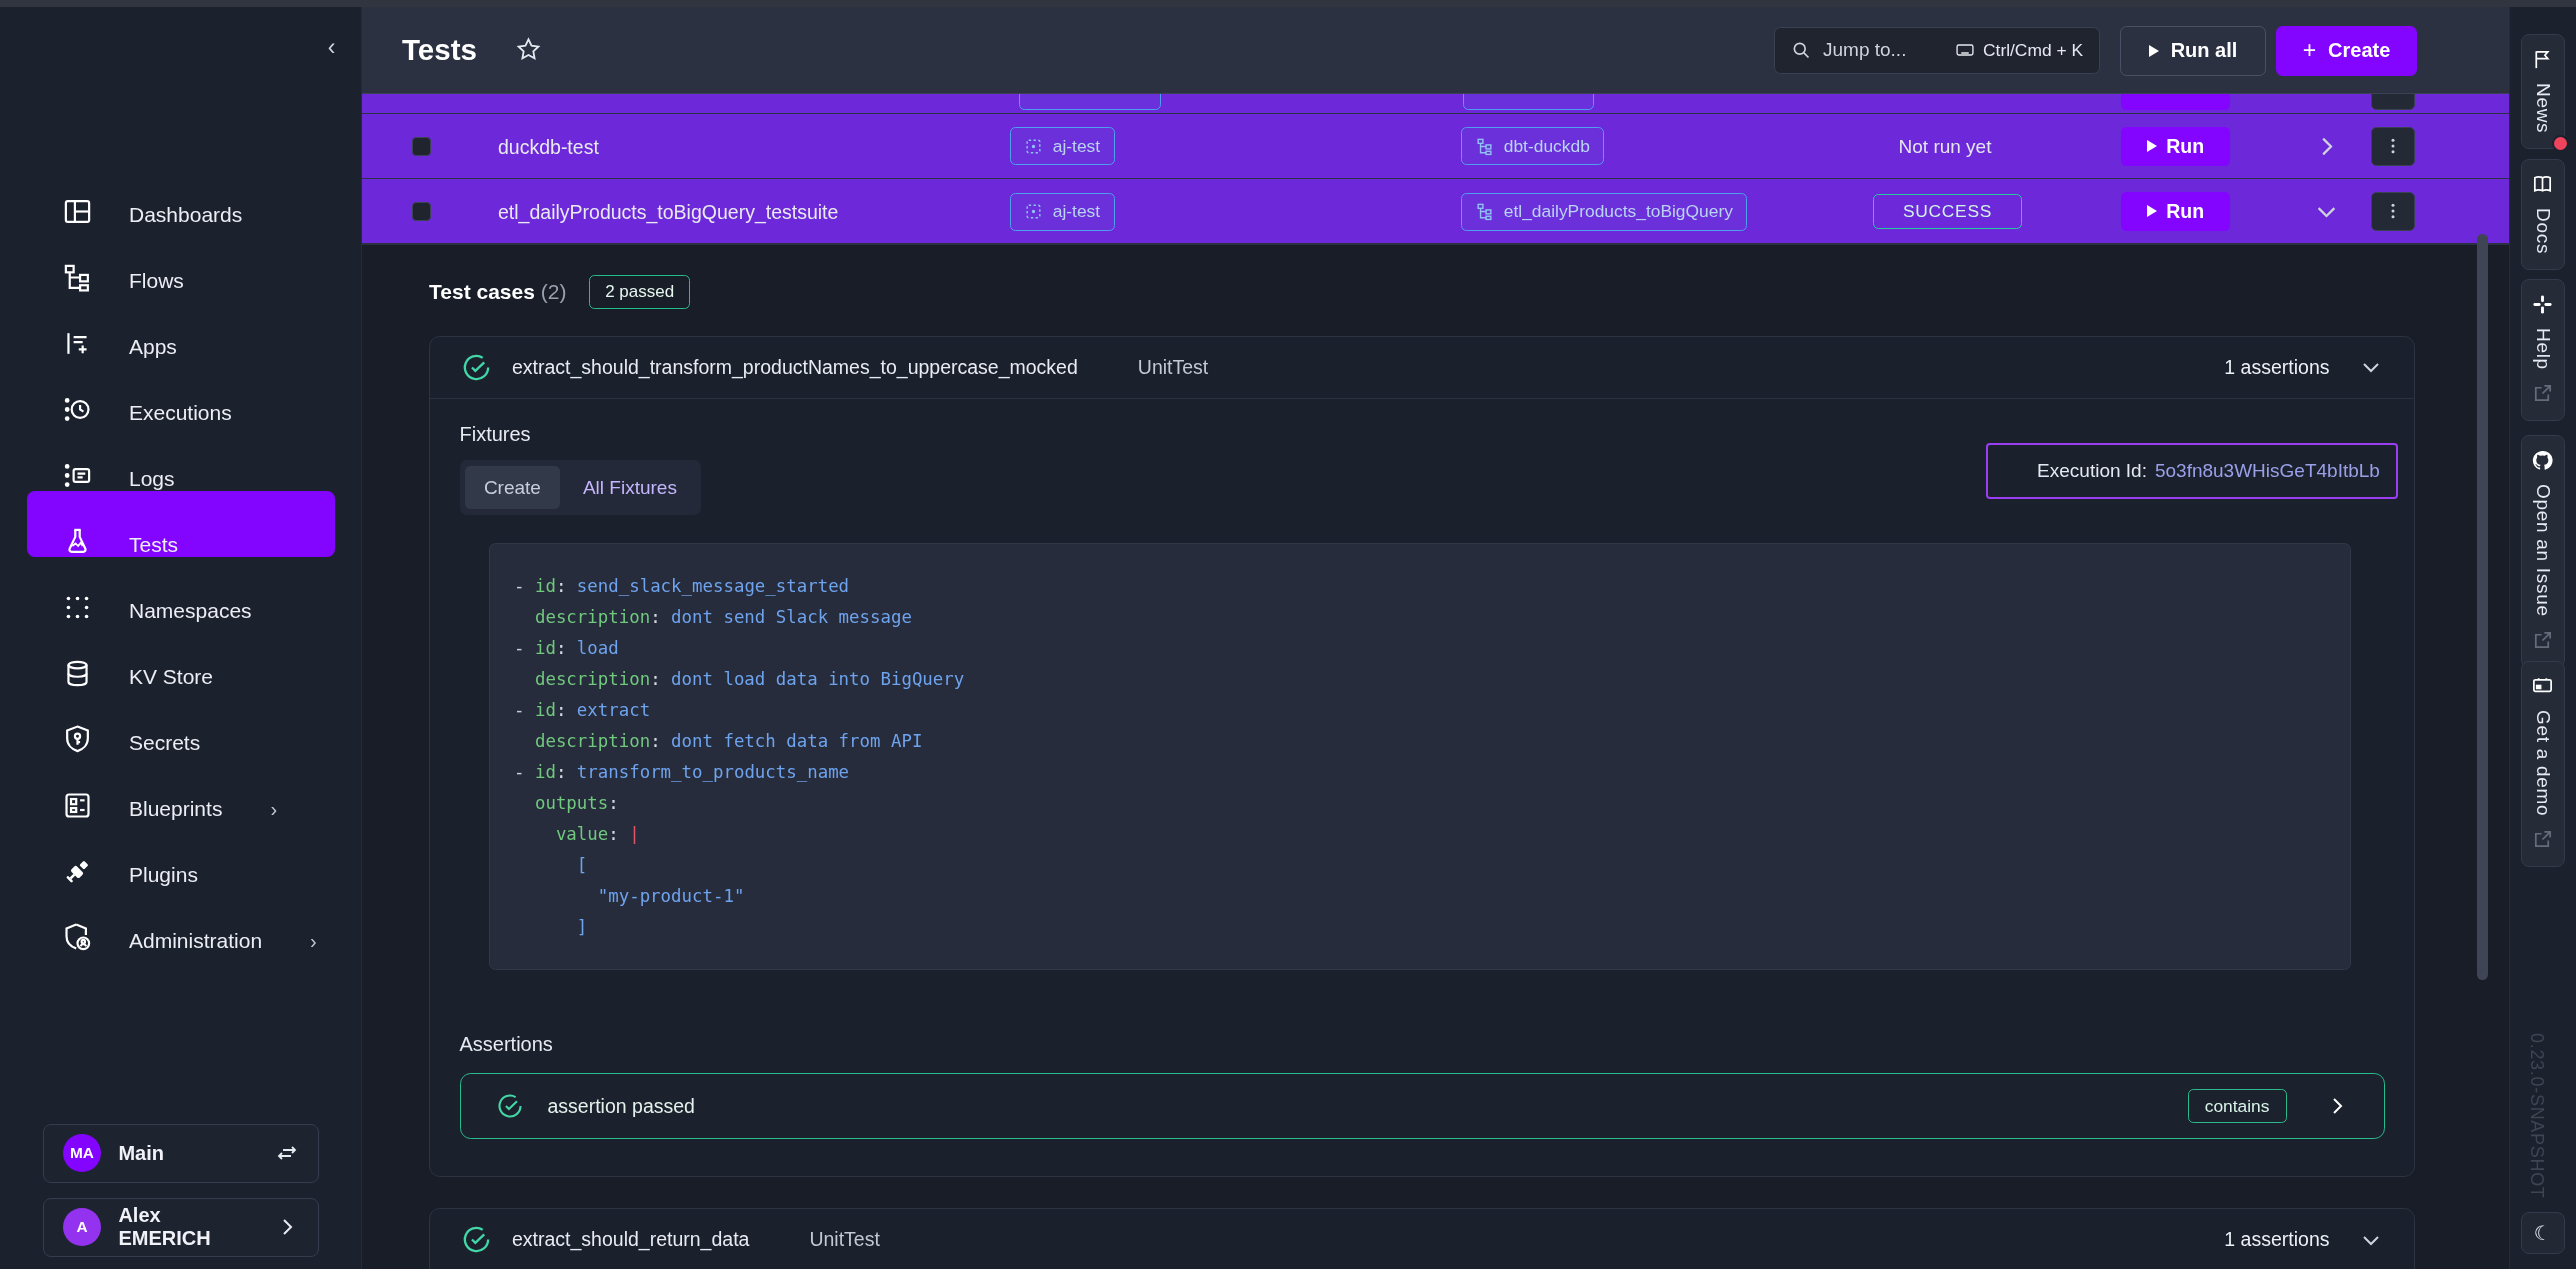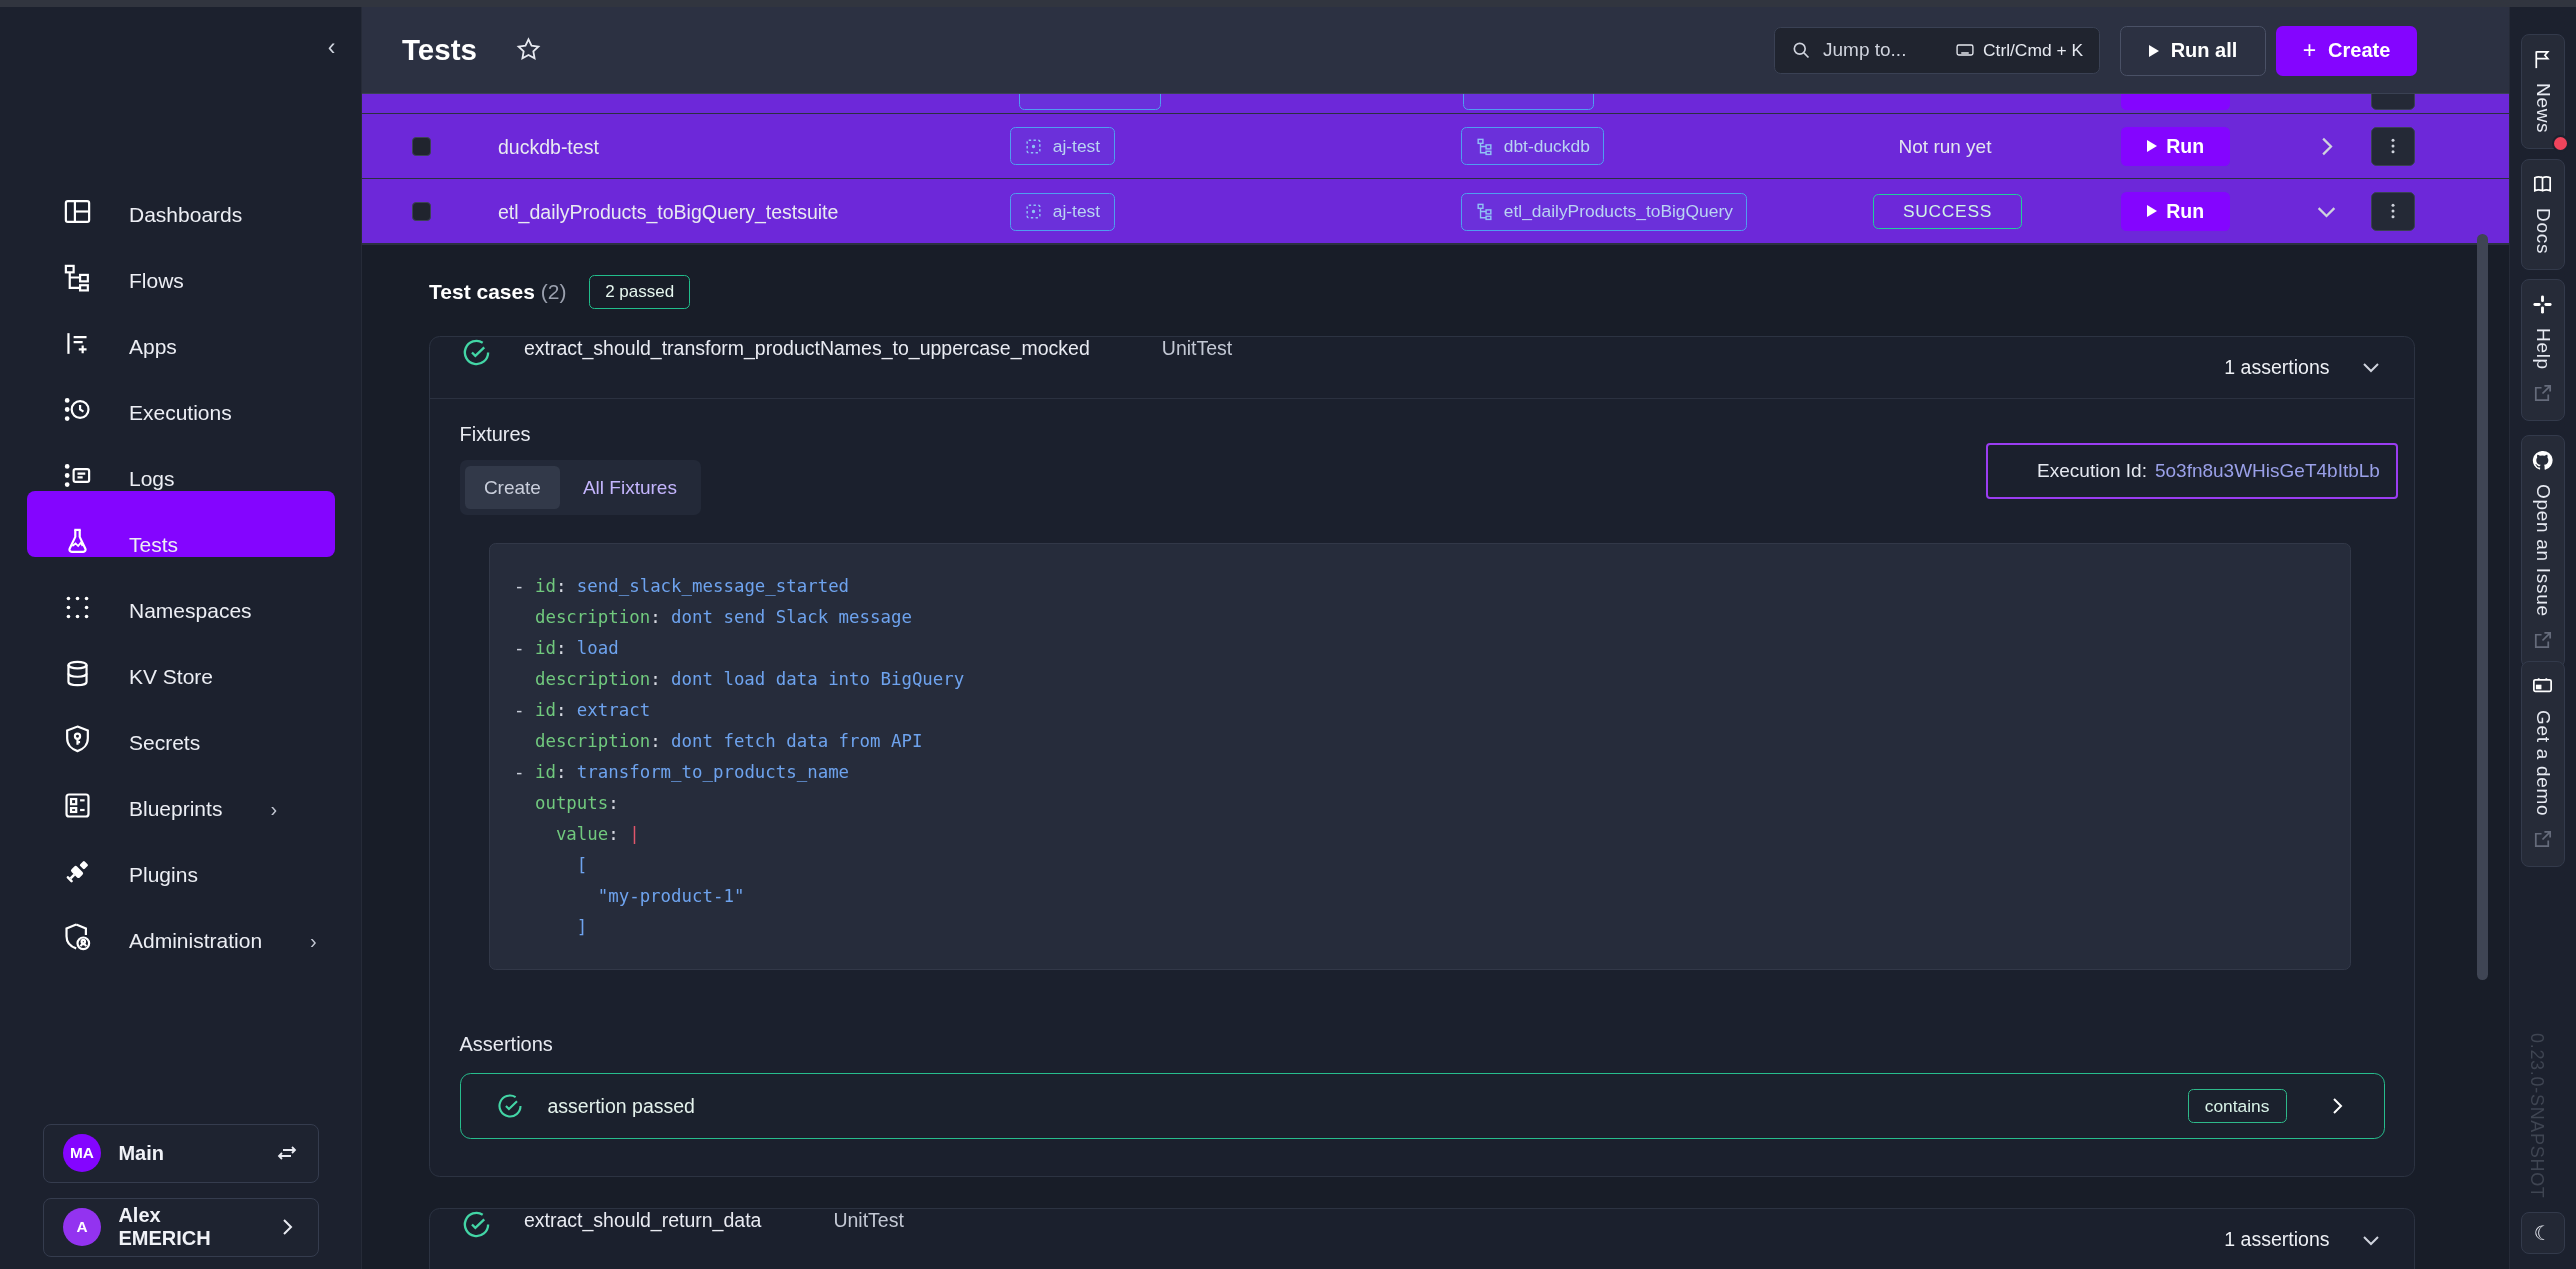--- a/index.html
+++ b/index.html
@@ -103,21 +103,21 @@
   
   .tc-head { position:absolute; left:67px; top:268px; display:flex; align-items:center; gap:23px; }
   .tc-title { font-size:21px; font-weight:700; color:#ffffff; }
   .tc-count { font-size:21px; color:#9aa0ae; font-weight:400; }
   .badge-green { border:1.3px solid #21bd8b; border-radius:5.4px; color:#e6f7ef; font-size:17px;
     padding:6px 14.8px; }
   .card { position:absolute; left:67px; width:1986px; background:#1b202d; border:1.3px solid #2c3342;
     border-radius:10.7px; }
   .card-1 { top:329px; height:841px; }
   .card-2 { top:1201px; height:107px; }
-  .card-header { height:62px; display:flex; padding:0 31px; gap:12px;
+  .card-header { height:62px; display:flex; align-items:center; padding:0 31px; gap:0;
     border-bottom:1.3px solid #2b3140; cursor:pointer; }
   .card-2 .card-header { border-bottom:none; }
   .check-icon { width:31px; height:31px; flex:none; }
   .case-name { margin-left:20px; font-size:19.5px; color:#e9ebf2; }
   .case-type { margin-left:60px; font-size:19.5px; color:#c3c8d4; }
   .hdr-right { margin-left:auto; display:flex; align-items:center; gap:29.5px; }
   .assert-count { font-size:19.5px; color:#eef0f5; }
   .card-body { position:relative; padding:24px 29.5px 0 29.5px; }
   .fixtures-label { font-size:20px; color:#e9ebf2; }
   .tabs { margin-top:14.8px; display:inline-flex; background:#232938; border-radius:6.7px; padding:5.4px; gap:4px; }

